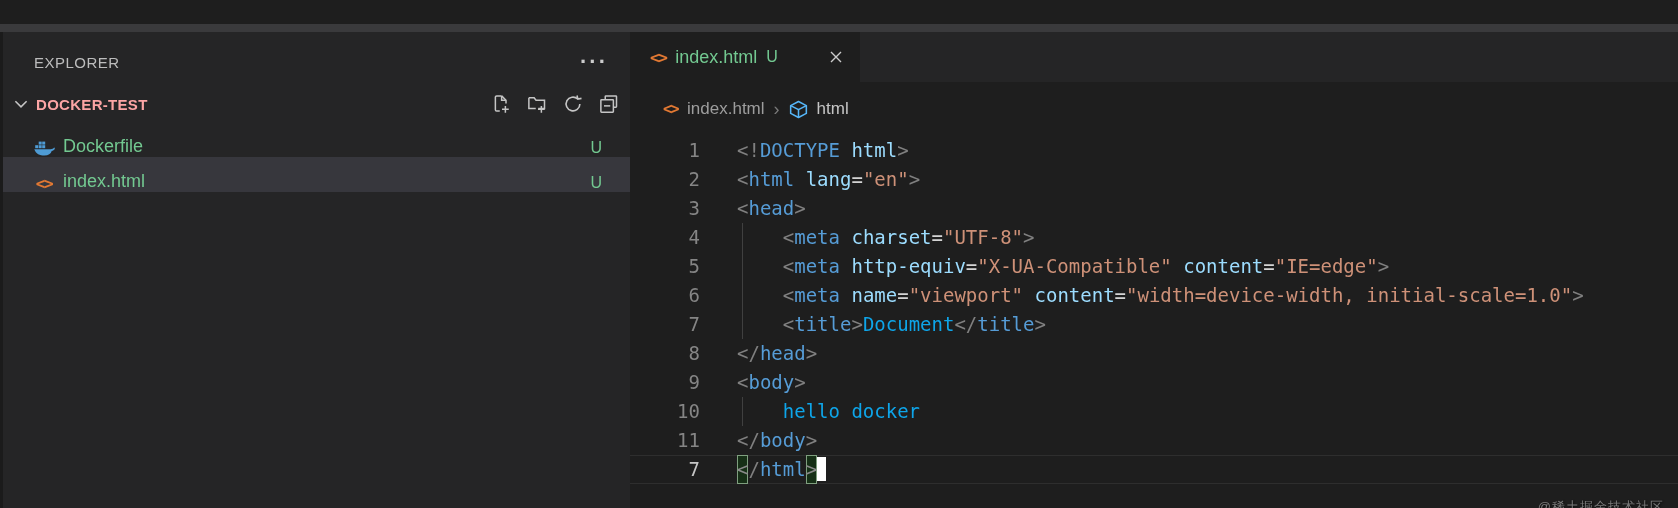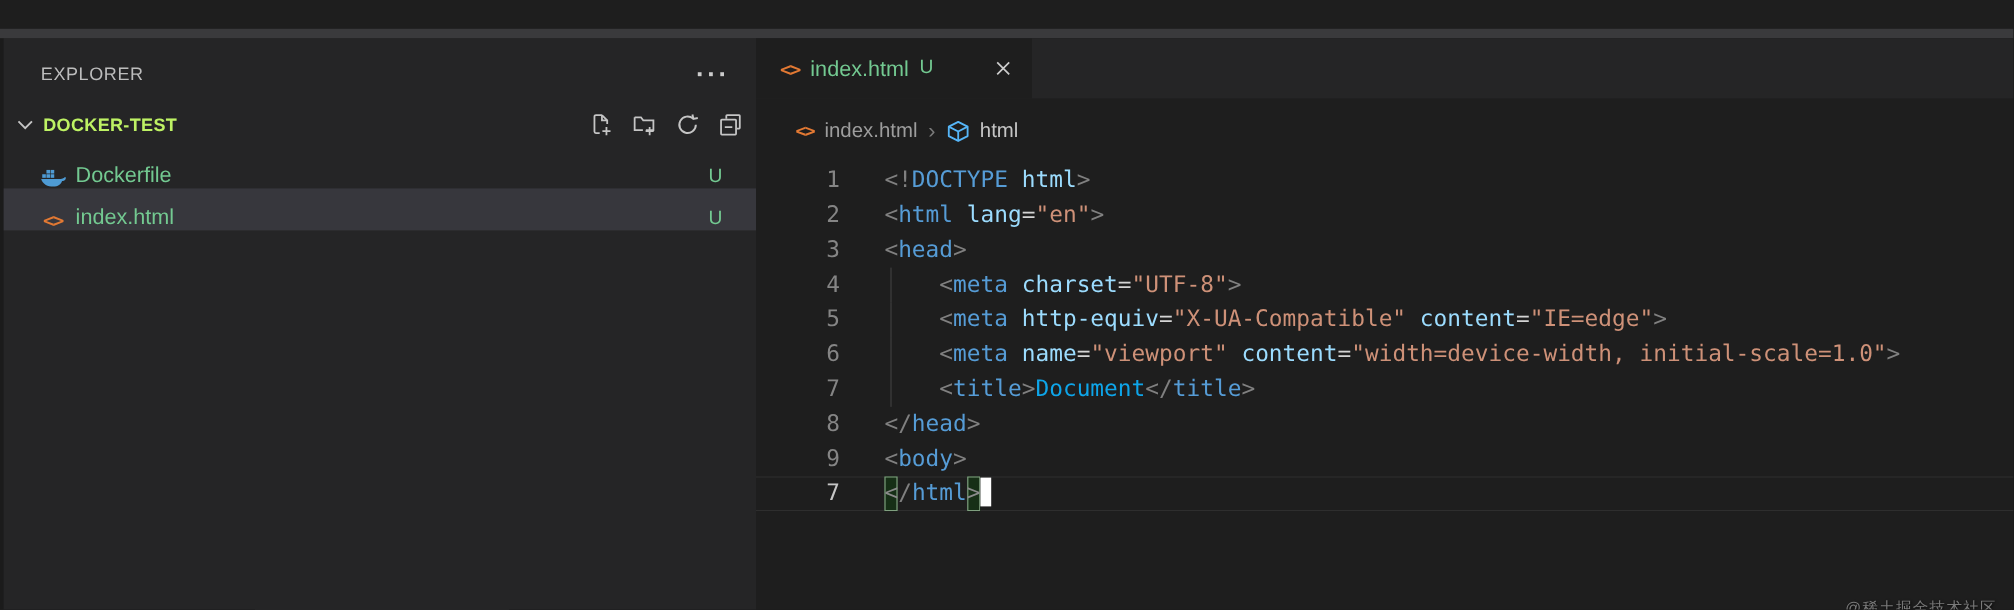--- a/index.html
+++ b/index.html
@@ -13,21 +13,21 @@
 
   
   .sidebar { width:630px; flex:0 0 630px; background:#252526; position:relative; color:#cccccc; }
   .left-edge { position:absolute; left:0; top:0; bottom:0; width:3px; background:#1b1b1b; }
   .pane-header { height:54px; display:flex; align-items:center; padding:6px 22px 0 34px; }
   .pane-title { font-size:15px; color:#bdbdbd; letter-spacing:.5px; }
   .more-btn { margin-left:auto; color:#cccccc; font-size:22px; font-weight:bold; letter-spacing:2px;
               cursor:pointer; line-height:10px; }
   .section-row { height:36px; display:flex; align-items:center; padding:0 10px 0 12px; cursor:pointer; }
   .chevron { width:18px; height:18px; display:inline-flex; margin-right:6px; }
-  .section-label { font-size:15px; font-weight:bold; color:#bef264; letter-spacing:.3px; }
+  .section-label { font-size:15px; font-weight:bold; color:#fca5a5; letter-spacing:.3px; }
   .section-actions { margin-left:auto; display:flex; gap:14px; align-items:center; }
   .action-btn { width:22px; height:22px; display:inline-flex; align-items:center; justify-content:center; cursor:pointer; }
   .file-row { height:35px; display:flex; align-items:flex-end; padding:0 28px 0 33px; cursor:pointer; }
   .file-row.selected { background:#37373d; }
   .file-icon { width:22px; height:18px; display:inline-flex; align-items:center; justify-content:center; margin-right:8px; }
   .file-name { font-size:18px; color:#73c991; }
   .git-badge { margin-left:auto; color:#73c991; font-size:16px; }
 
   .html-glyph { color:#e37933; font-weight:bold; font-size:16px; letter-spacing:-1.5px;
                 font-family:"DejaVu Sans Mono", monospace; }
@@ -206,20 +206,28 @@
             <div class="line-content"><span class="indent-guide"></span><span class="tok-o">    </span><span class="tok-p">&lt;</span><span class="tok-t">title</span><span class="tok-p">&gt;</span><span class="tok-x">Document</span><span class="tok-p">&lt;/</span><span class="tok-t">title</span><span class="tok-p">&gt;</span></div>
           </div>
           <div class="code-line">
             <div class="line-num">8</div>
             <div class="line-content"><span class="tok-p">&lt;/</span><span class="tok-t">head</span><span class="tok-p">&gt;</span></div>
           </div>
           <div class="code-line">
             <div class="line-num">9</div>
             <div class="line-content"><span class="tok-p">&lt;</span><span class="tok-t">body</span><span class="tok-p">&gt;</span></div>
           </div>
+          <div class="code-line">
+            <div class="line-num">10</div>
+            <div class="line-content"><span class="indent-guide"></span><span class="tok-x">    hello docker</span></div>
+          </div>
+          <div class="code-line">
+            <div class="line-num">11</div>
+            <div class="line-content"><span class="tok-p">&lt;/</span><span class="tok-t">body</span><span class="tok-p">&gt;</span></div>
+          </div>
           <div class="code-line current">
             <div class="line-num">7</div>
             <div class="line-content"><span class="tok-b">&lt;</span><span class="tok-p">/</span><span class="tok-t">html</span><span class="tok-b">&gt;</span><span class="cursor"></span></div>
           </div>
         </div>
 
       <div class="watermark">@稀土掘金技术社区</div>
     </section>
   </div>
 

